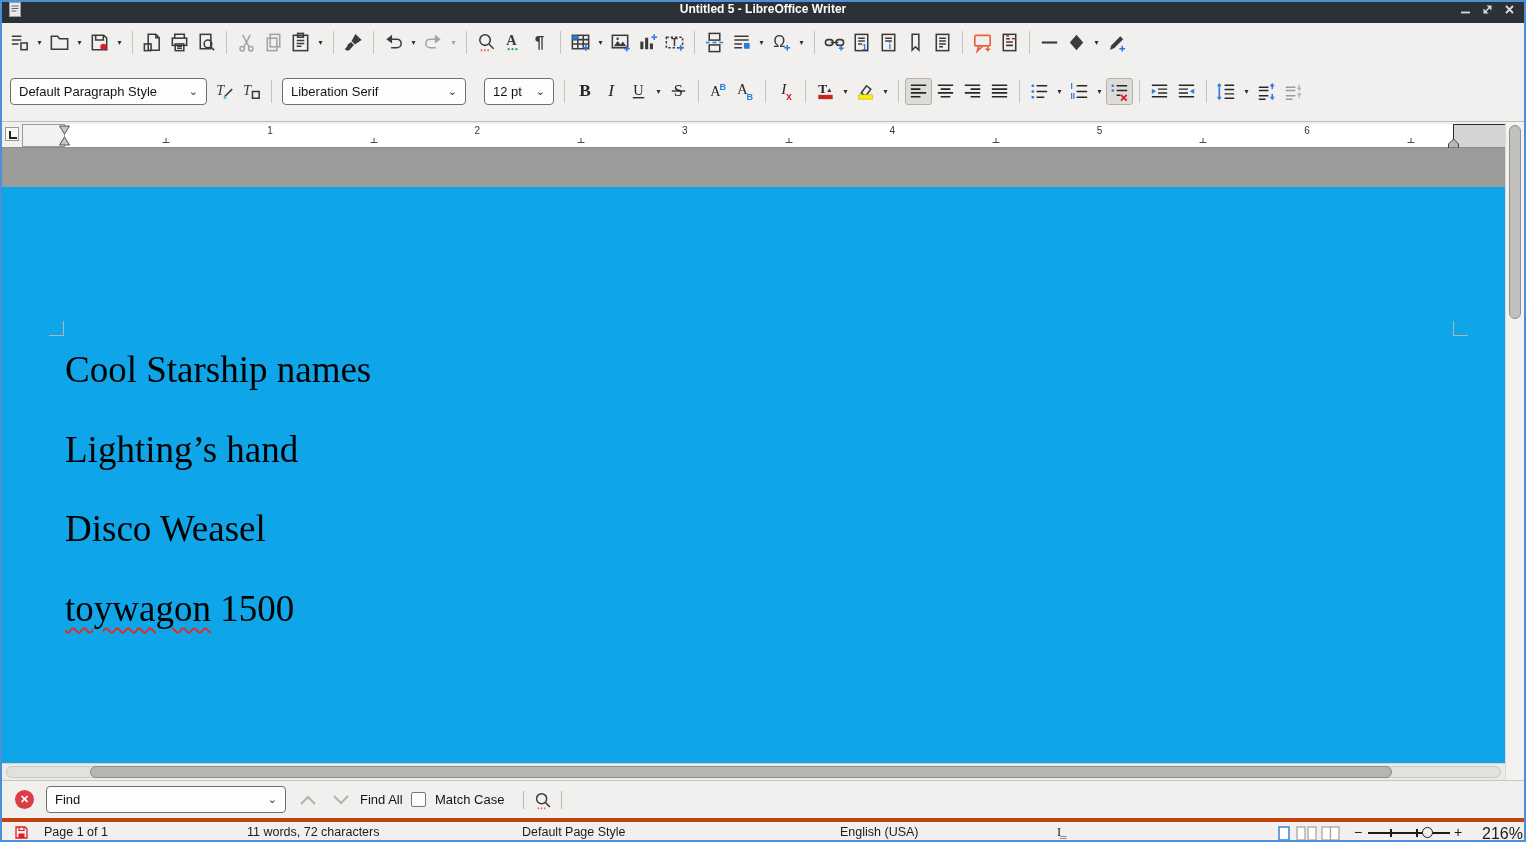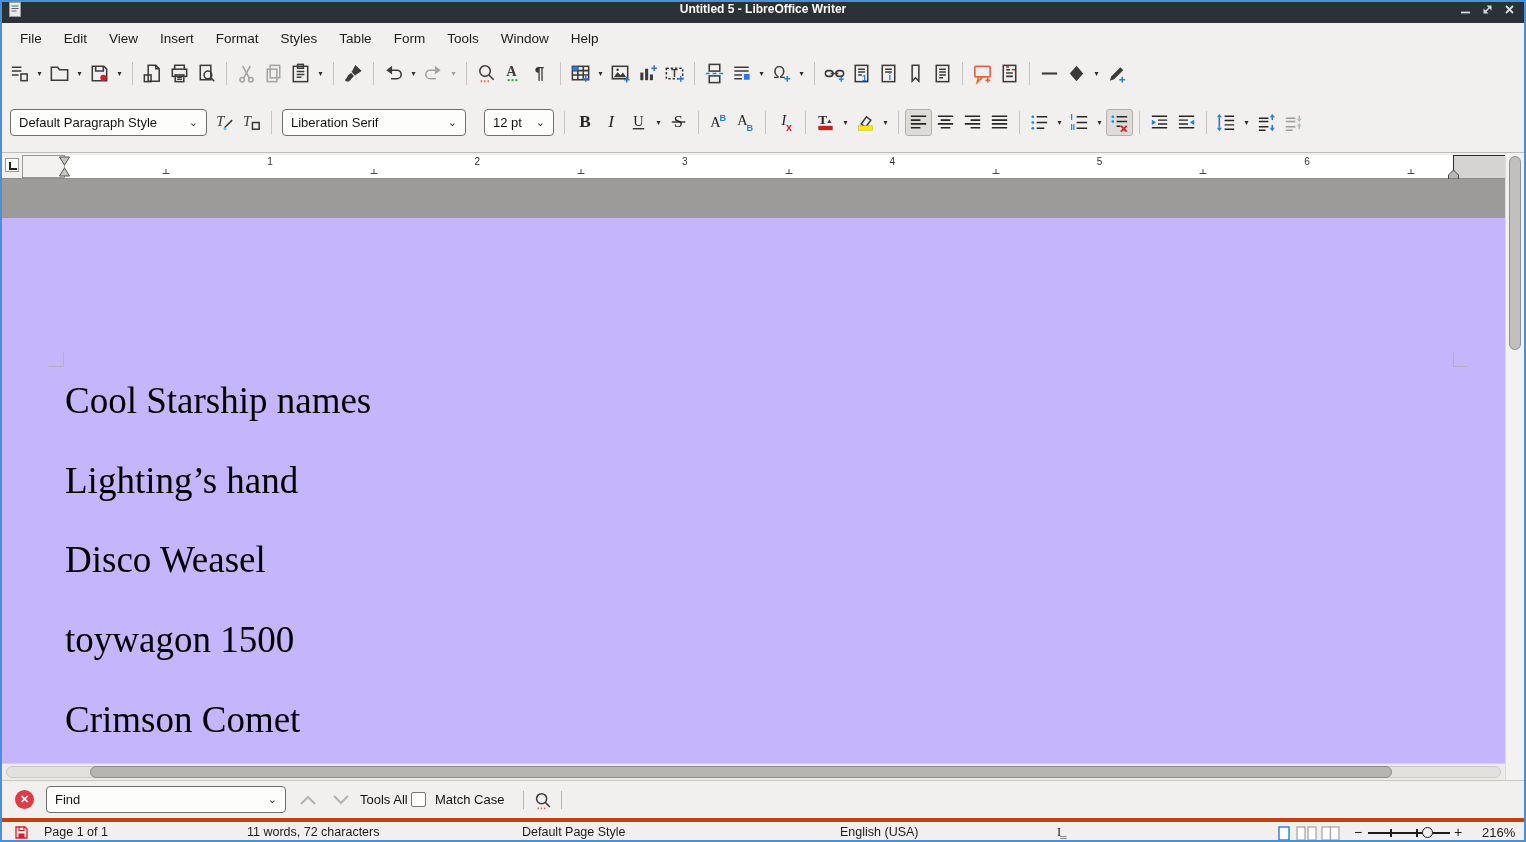--- a/index.html
+++ b/index.html
@@ -43,26 +43,26 @@
   .ruler-num{position:absolute;top:3px;font-size:10px;color:#333;transform:translateX(-50%)}
   .ruler-tick{position:absolute;bottom:4px;width:7px;height:5px;transform:translateX(-50%)}
   .ruler-tick::before{content:"";position:absolute;left:3px;top:0;width:1px;height:5px;background:#4d4d4d}
   .ruler-tick::after{content:"";position:absolute;left:0;bottom:0;width:7px;height:1px;background:#4d4d4d}
   .tabsel{position:absolute;left:3px;top:5px;width:14px;height:14px;border:1px solid #9a9a9a;background:#fbfbfa}
   .tabsel::before{content:"";position:absolute;left:3px;top:3px;width:6px;height:6px;border-left:2px solid #222;border-bottom:2px solid #222}
   .indent-marker{position:absolute}
 
   
   .docarea{flex:1;position:relative;background:#9c9b99;overflow:hidden}
-  .page{position:absolute;left:0;right:0;top:39px;bottom:0;background:#c4b5fd}
+  .page{position:absolute;left:0;right:0;top:39px;bottom:0;background:#0ea5e9}
   .corner{position:absolute;width:15px;height:15px}
   .corner.tl{left:47px;top:134px;border-right:1px solid #b4b4b4;border-bottom:1px solid #b4b4b4}
   .corner.tr{left:1451px;top:134px;border-left:1px solid #b4b4b4;border-bottom:1px solid #b4b4b4}
   .para{position:absolute;left:63px;font-family:"Liberation Serif","DejaVu Serif",serif;font-size:37px;line-height:43px;color:#000;white-space:pre}
-  .misspelled{text-decoration-style:wavy;text-decoration-color:#e8281e;text-decoration-thickness:1.5px;text-underline-offset:6px}
+  .misspelled{text-decoration:underline;text-decoration-style:wavy;text-decoration-color:#e8281e;text-decoration-thickness:1.5px;text-underline-offset:6px}
 
   
   .hscroll{flex:0 0 17px;position:relative;background:#edebe9;border-top:1px solid #d4d2cf}
   .htrack{position:absolute;left:4px;right:4px;top:2px;height:12px;border-radius:6px;background:#e3e1de;border:1px solid #cbc9c6}
   .hthumb{position:absolute;left:88px;width:1302px;top:2px;height:12px;border-radius:6px;background:#b7b5b2;border:1px solid #8e8c89}
   .vscroll{width:19px;position:relative;background:#f3f2f0;border-left:1px solid #dddbd8}
   .vthumb{position:absolute;left:3px;top:3px;width:12px;height:194px;border-radius:6px;background:#c2c0bd;border:1px solid #919090}
 
   
   .findbar{flex:0 0 38px;border-top:1px solid #c8c6c3;position:relative;font-size:13px;color:#141414}
@@ -110,33 +110,20 @@
           </svg>
         </span>
       <span class="win-btn">
           <svg width="13" height="13" viewBox="0 0 13 13">
             <path d="M3 3l7 7M10 3l-7 7" stroke="#d8dade" stroke-width="1.8"></path>
           </svg>
         </span>
     </span>
   </div>
 
-  <div class="menubar" id="menubar">
-      <span class="menu-item">File</span>
-      <span class="menu-item">Edit</span>
-      <span class="menu-item">View</span>
-      <span class="menu-item">Insert</span>
-      <span class="menu-item">Format</span>
-      <span class="menu-item">Styles</span>
-      <span class="menu-item">Table</span>
-      <span class="menu-item">Form</span>
-      <span class="menu-item">Tools</span>
-      <span class="menu-item">Window</span>
-      <span class="menu-item">Help</span>
-    </div>
 
   <div class="toolbar" id="stdbar">
       <div class="tgroup">
         <div class="tbtn">
           <svg viewBox="0 0 24 24">
             <path class="s" d="M4 5.5h10M4 9.5h10M4 13.5h7"></path>
             <rect class="s" x="13.5" y="12.5" width="6.5" height="7"></rect>
           </svg>
         </div>
         <div class="ddbtn">▾</div>
@@ -688,21 +675,20 @@
         </div>
 
       <div class="docarea">
         <div class="page" id="page">
           <div class="corner tl"></div>
           <div class="corner tr"></div>
         <div class="para" style="top: 161px;"><span>Cool Starship names</span></div>
             <div class="para" style="top: 320.4px;"><span>Disco Weasel</span></div>
             <div class="para" style="top: 240.7px;"><span>Lighting’s hand</span></div>
             <div class="para" style="top: 400.1px;"><span class="misspelled">toywagon</span><span> 1500</span></div>
-            <div class="para" style="top: 479.8px;"><span>Crimson Comet</span></div>
           </div>
       </div>
 
       <div class="hscroll">
         <div class="htrack"></div>
         <div class="hthumb"></div>
       </div>
     </div>
 
     <div class="vscroll">
@@ -719,21 +705,21 @@
     <div class="fb-nav" style="left:293px">
       <svg width="20" height="14" viewBox="0 0 20 14">
           <path d="M3 11l7-7 7 7" stroke="#b4b2af" stroke-width="2" fill="none"></path>
         </svg>
     </div>
     <div class="fb-nav" style="left:326px">
       <svg width="20" height="14" viewBox="0 0 20 14">
           <path d="M3 3l7 7 7-7" stroke="#b4b2af" stroke-width="2" fill="none"></path>
         </svg>
     </div>
-    <span class="fb-label" style="left:358px">Tools All</span>
+    <span class="fb-label" style="left:358px">Find All</span>
     <span class="fb-check"></span>
     <span class="fb-label" style="left:433px">Match Case</span>
     <span class="fb-sep" style="left:521px"></span>
     <div class="fb-iconbtn" style="left:528px">
       <svg width="22" height="22" viewBox="0 0 24 24">
           <circle class="s" cx="10.5" cy="9.5" r="5.5"></circle>
           <path class="s" d="M14.5 13.5l5 5"></path>
           <path d="M6 20h1.5M9.5 20H11M13 20h1.5" stroke="#e8623c" stroke-width="2"></path>
         </svg>
     </div>
@@ -769,15 +755,15 @@
           <rect x="1" y="1" width="8.5" height="13" fill="#fff" stroke="#aaa8a5" stroke-width="1.3"></rect>
           <rect x="9.5" y="1" width="8.5" height="13" fill="#fff" stroke="#aaa8a5" stroke-width="1.3"></rect>
         </svg>
     </span>
     <span class="zoom-sign" style="left:1352px">−</span>
     <span class="zoom-track"></span>
     <span class="zoom-tick" style="left:1388px"></span>
     <span class="zoom-tick" style="left:1414px"></span>
     <span class="zoom-thumb"></span>
     <span class="zoom-sign" style="left:1452px">+</span>
-    <span class="sb" style="left:1480px;font-size:13px">216%</span>
+    <span class="sb" style="left:1480px;font-size:16px">216%</span>
   </div>
 </div>
 
 </body></html>

